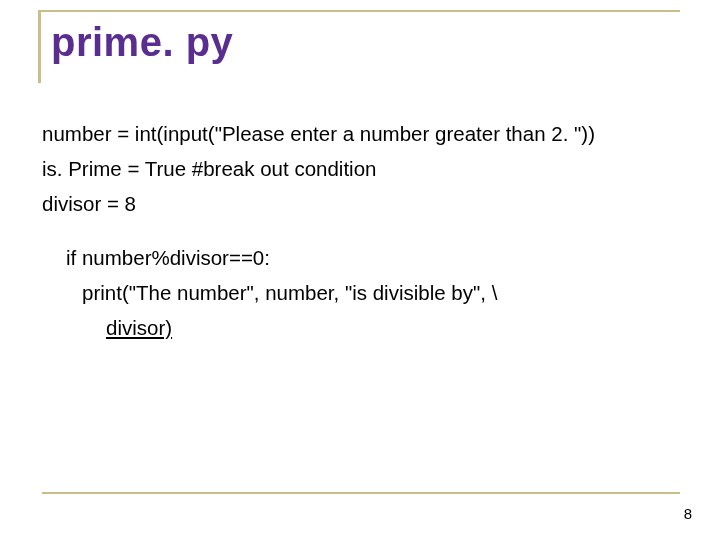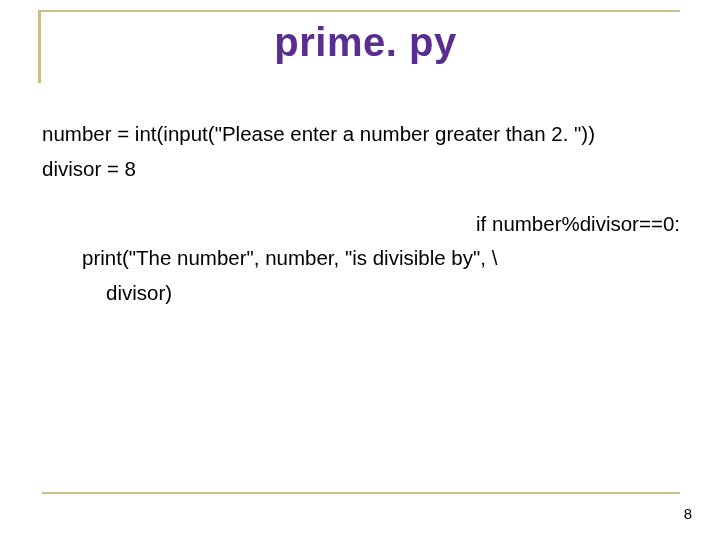--- a/index.html
+++ b/index.html
@@ -26,40 +26,39 @@
     border-top: 2px solid #c9be8a;
     border-left: 3px solid #c9be8a;
     padding: 8px 0 18px 10px;
   }
   .title-box h1 {
     margin: 0;
     font-size: 40px;
     font-weight: bold;
     color: #5a2e91;
     letter-spacing: 0.5px;
-    text-align: center;
   }
   .body {
     position: absolute;
     top: 118px;
     left: 42px;
     right: 40px;
     font-size: 20.5px;
     color: #000000;
     line-height: 1.55;
   }
   .body p {
     margin: 0 0 3px 0;
   }
   .blank {
     height: 20px;
   }
-  .ind1 { padding-left: 24px; text-align: right; }
+  .ind1 { padding-left: 24px; }
   .ind2 { padding-left: 40px; }
-  .ind3 { padding-left: 64px; }
+  .ind3 { padding-left: 64px; text-decoration: underline; }
   .hr-bottom {
     position: absolute;
     left: 42px;
     right: 40px;
     bottom: 46px;
     border: none;
     border-top: 2px solid #c9be8a;
     margin: 0;
   }
   .page-num {
@@ -74,20 +73,21 @@
 <body>
 
 <div class="slide">
 
   <div class="title-box">
     <h1>prime. py</h1>
   </div>
 
   <div class="body">
     <p>number = int(input("Please enter a number greater than 2. "))</p>
+    <p>is. Prime = True #break out condition</p>
     <p>divisor = 8</p>
     <div class="blank"></div>
     <p class="ind1">if number%divisor==0:</p>
     <p class="ind2">print("The number", number, "is divisible by", \</p>
     <p class="ind3">divisor)</p>
   </div>
 
   <hr class="hr-bottom">
 
   <div class="page-num">8</div>

